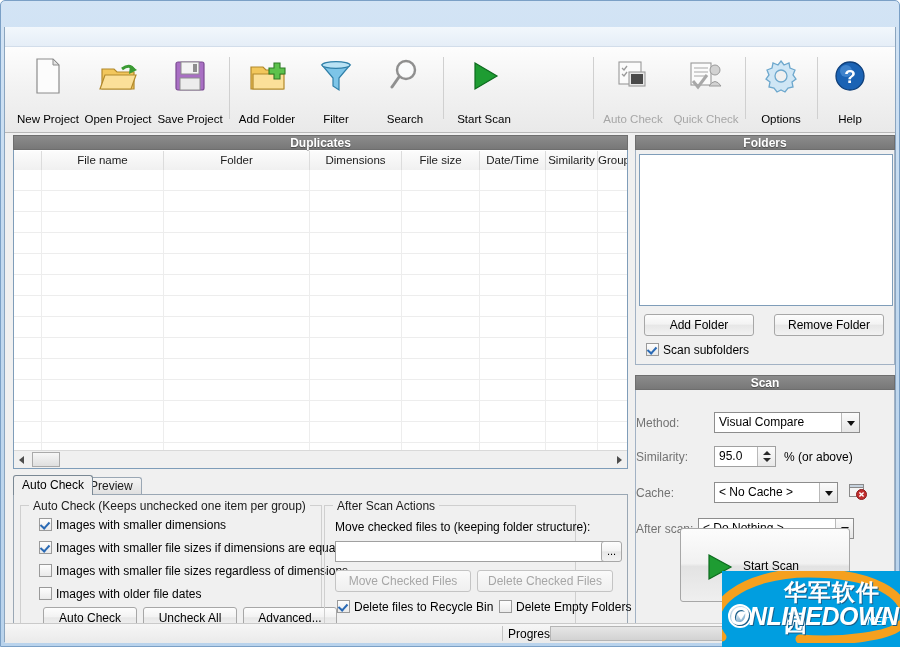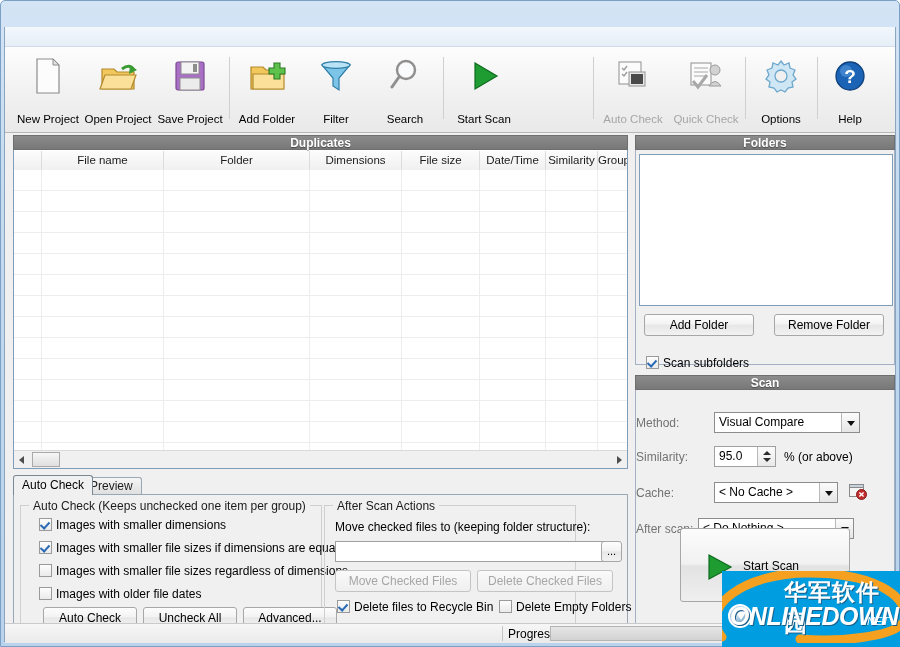--- a/index.html
+++ b/index.html
@@ -497,21 +497,21 @@
           <span class="cb"></span><span class="t">Delete Empty Folders</span>
         </div>
       </div>
     </div>
 
     <div id="folders-box">
       <div class="cap" style="position:absolute;left:-1px;top:-1px;width:260px;">Folders</div>
       <div id="folders-list"></div>
       <div class="btn" style="left:8px;top:178px;width:110px;height:22px;line-height:21px">Add Folder</div>
       <div class="btn" style="left:138px;top:178px;width:110px;height:22px;line-height:21px">Remove Folder</div>
-      <div class="cbrow" style="left:10px;top:220px">
+      <div class="cbrow" style="left:10px;top:207px">
         <span class="cb on"></span><span class="t">Scan subfolders</span>
       </div>
     </div>
 
     <div id="scan-box">
       <div class="cap" style="position:absolute;left:-1px;top:-1px;width:260px;">Scan</div>
 
       <div class="lbl-r" style="left:0;top:40px;width:72px">Method:</div>
       <div class="combo" style="left:78px;top:36px;width:146px;height:21px">
         <span class="cv">Visual Compare</span>

